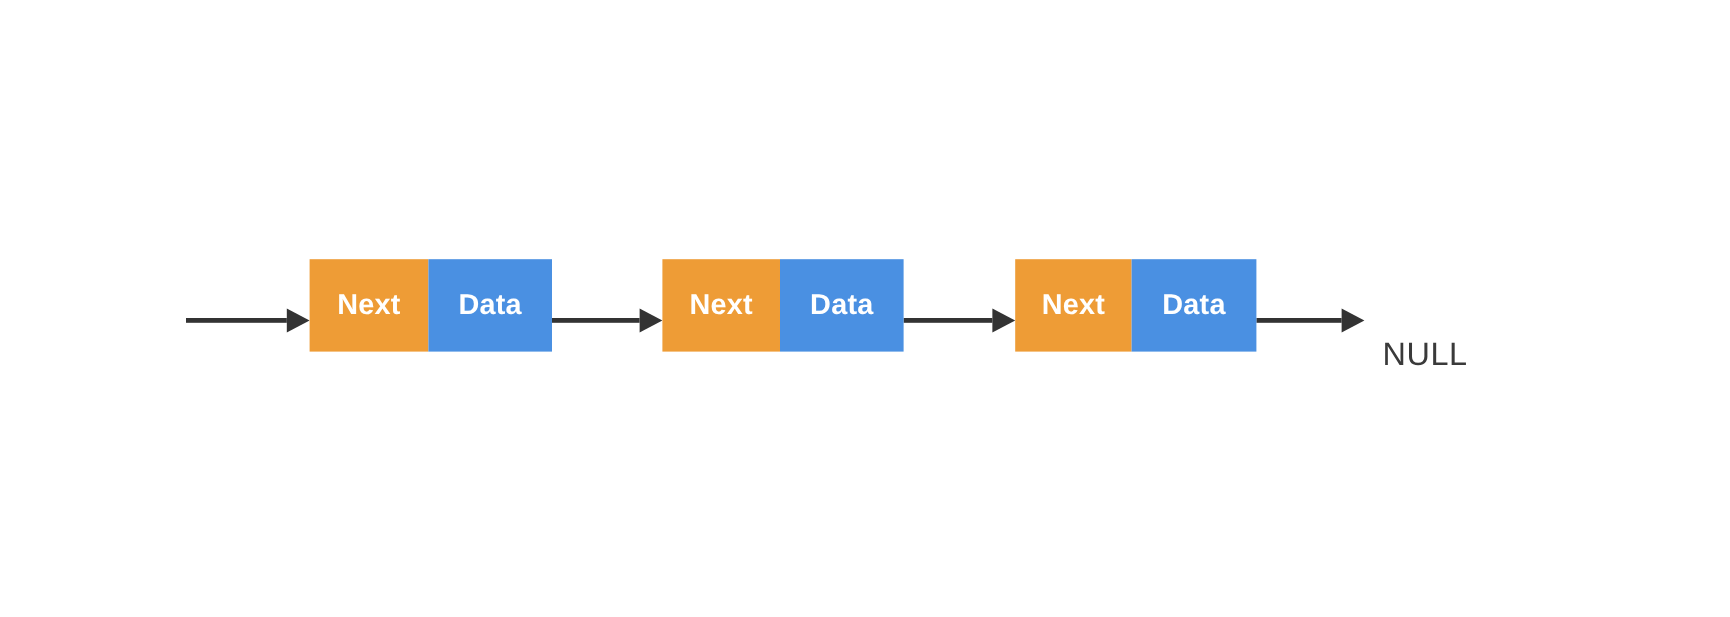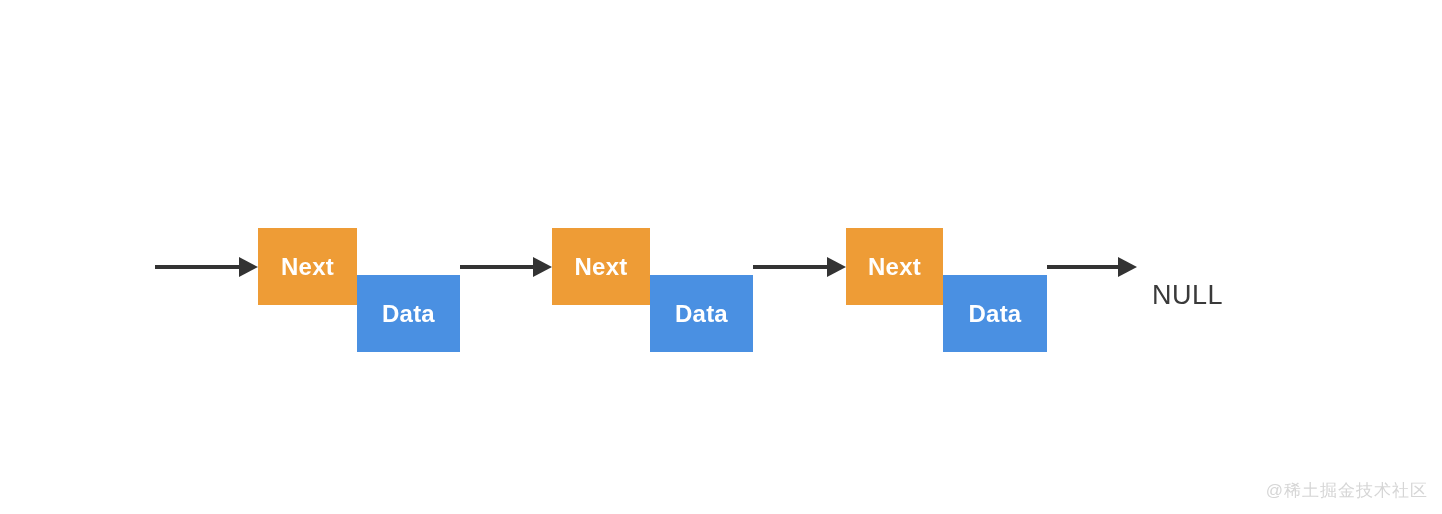--- a/index.html
+++ b/index.html
@@ -20,21 +20,21 @@
     left: 0;
     top: 0;
     width: 1442px;
     height: 514px;
   }
 
   
   .list-row {
     position: absolute;
     left: 0;
-    top: 228px;
+    top: 216px;
     width: 1180px;
     height: 77px;
     text-align: center;
   }
 
   .node {
     position: absolute;
     top: 0;
     height: 77px;
     display: flex;
@@ -47,21 +47,21 @@
     align-items: center;
     justify-content: center;
     color: #ffffff;
     font-size: 24px;
     font-weight: bold;
     letter-spacing: 0.2px;
     line-height: 1;
     box-sizing: border-box;
   }
   .cell-next { background: #ee9c36; }
-  .cell-data { background: #4a90e2; margin-top: 47px; }
+  .cell-data { background: #4a90e2; }
 
   
   .arrow {
     position: absolute;
     height: 20px;
     top: 257px;
   }
   .arrow .shaft {
     position: absolute;
     left: 0;
@@ -154,15 +154,14 @@
       </div>
       <div class="cell cell-data" style="width:104px;">
         <span>Data</span>
       </div>
     </div>
 
   </div>
 
   <div class="null-label">NULL</div>
 
-  <div class="watermark">@稀土掘金技术社区</div>
 
 </div>
 
 </body></html>

